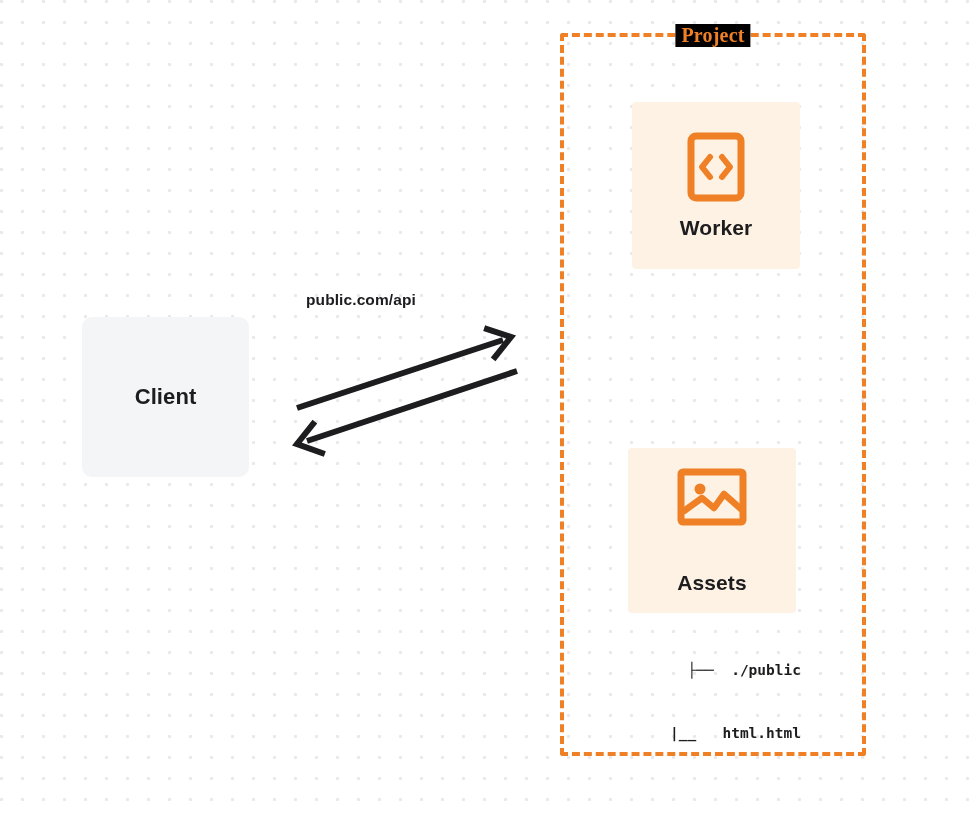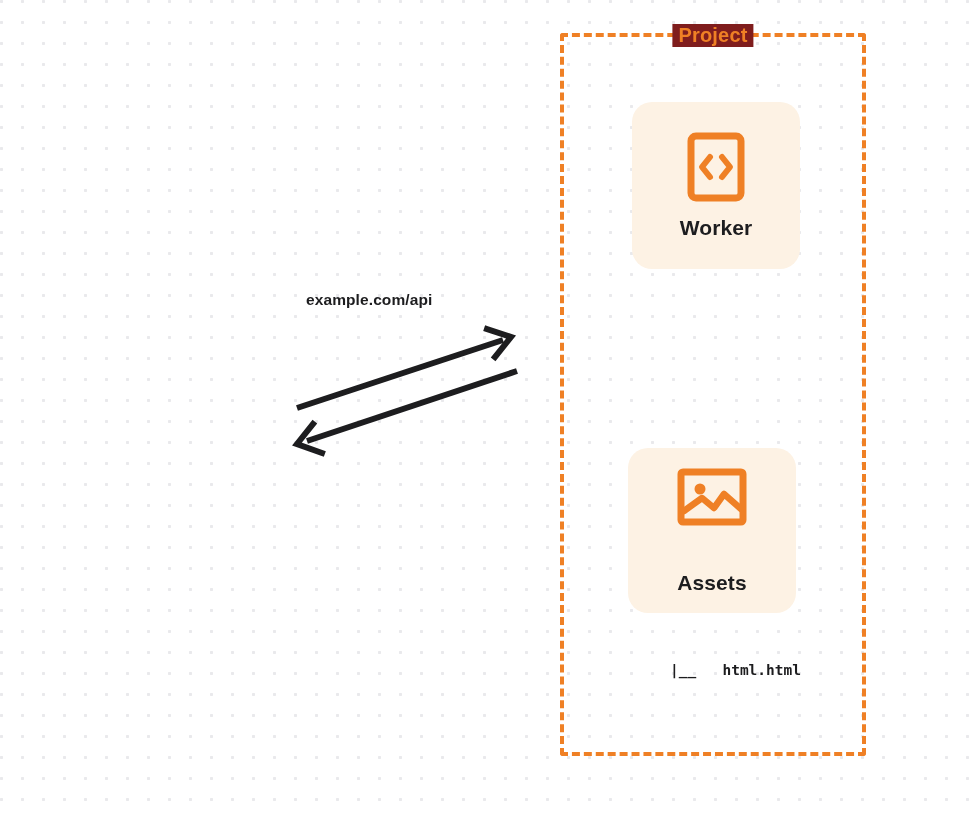--- a/index.html
+++ b/index.html
@@ -88,34 +88,35 @@
     height: 723px;
     border: 4px dashed #ef8025;
     border-radius: 3px;
     box-sizing: border-box;
   }
   .project-title {
     position: absolute;
     left: 50%;
     top: -13px;
     transform: translateX(-50%);
-    background: #7f1d1d;
+    background: #000000;
     padding: 0 6px;
     font-size: 20px;
     font-weight: 700;
     color: #ef8025;
     letter-spacing: 0.2px;
     white-space: nowrap;
+    font-family: Liberation Serif, serif;
   }
 
   
   .card {
     position: absolute;
     background: #fdf2e4;
-    border-radius: 20px;
+    border-radius: 4px;
     display: flex;
     flex-direction: column;
     align-items: center;
     justify-content: center;
   }
   .card-worker {
     left: 632px;
     top: 102px;
     width: 168px;
     height: 167px;
@@ -154,33 +155,36 @@
   }
   .tree-row {
     display: block;
   }
 </style>
 </head>
 <body>
 
 <div class="canvas">
 
+  <div class="client-node">
+    <span class="client-label">Client</span>
+  </div>
 
   <svg class="arrow-svg" viewBox="0 0 980 818" width="980" height="818">
     <g>
       <line class="arrow-line" x1="297" y1="408" x2="503" y2="340"></line>
       <polyline class="arrow-head" points="487,329 511,337 495,357"></polyline>
     </g>
     <g>
       <line class="arrow-line" x1="517" y1="371" x2="307" y2="441"></line>
       <polyline class="arrow-head" points="322,453 297,444 313,424"></polyline>
     </g>
   </svg>
 
-  <div class="edge-label">example.com/api</div>
+  <div class="edge-label">public.com/api</div>
 
   <div class="project-container">
     <div class="project-title">Project</div>
   </div>
 
   <div class="card card-worker">
     <svg class="card-icon" width="58" height="70" viewBox="0 0 58 70">
       <rect x="4" y="4" width="50" height="62" rx="5" ry="5" fill="none" stroke="#ef8025" stroke-width="7"></rect>
       <polyline points="23,25 15,35 23,45" fill="none" stroke="#ef8025" stroke-width="6" stroke-linecap="round" stroke-linejoin="round"></polyline>
       <polyline points="35,25 43,35 35,45" fill="none" stroke="#ef8025" stroke-width="6" stroke-linecap="round" stroke-linejoin="round"></polyline>
@@ -191,17 +195,18 @@
   <div class="card card-assets">
     <svg class="card-icon" width="70" height="60" viewBox="0 0 70 60">
       <rect x="4" y="5" width="62" height="50" rx="2" ry="2" fill="none" stroke="#ef8025" stroke-width="7"></rect>
       <circle cx="23" cy="22" r="5.5" fill="#ef8025"></circle>
       <polyline points="7,44 25,31 37,41 47,27 64,42" fill="none" stroke="#ef8025" stroke-width="6.5" stroke-linecap="round" stroke-linejoin="round"></polyline>
     </svg>
     <span class="card-label">Assets</span>
   </div>
 
   <div class="file-tree">
+    <span class="tree-row">├──  ./public</span>
     <span class="tree-row">|__   html.html</span>
     
   </div>
 
 </div>
 
 </body></html>

